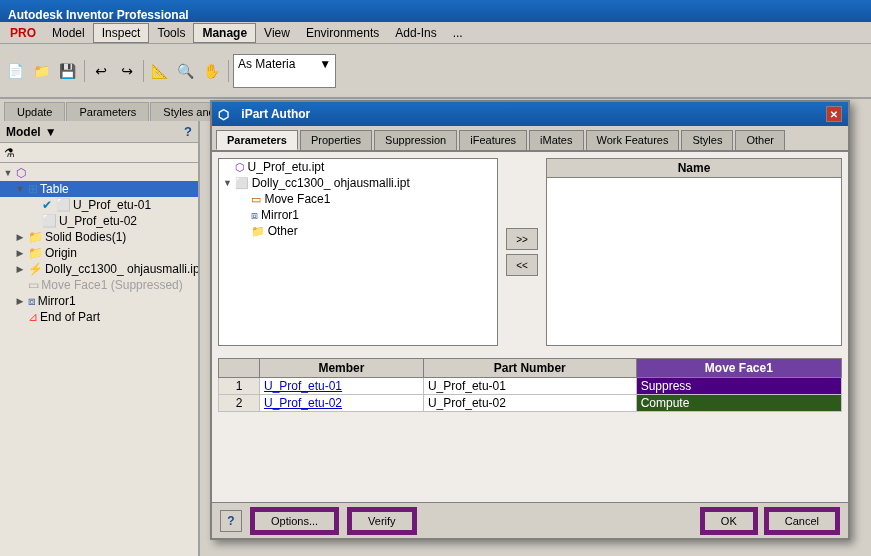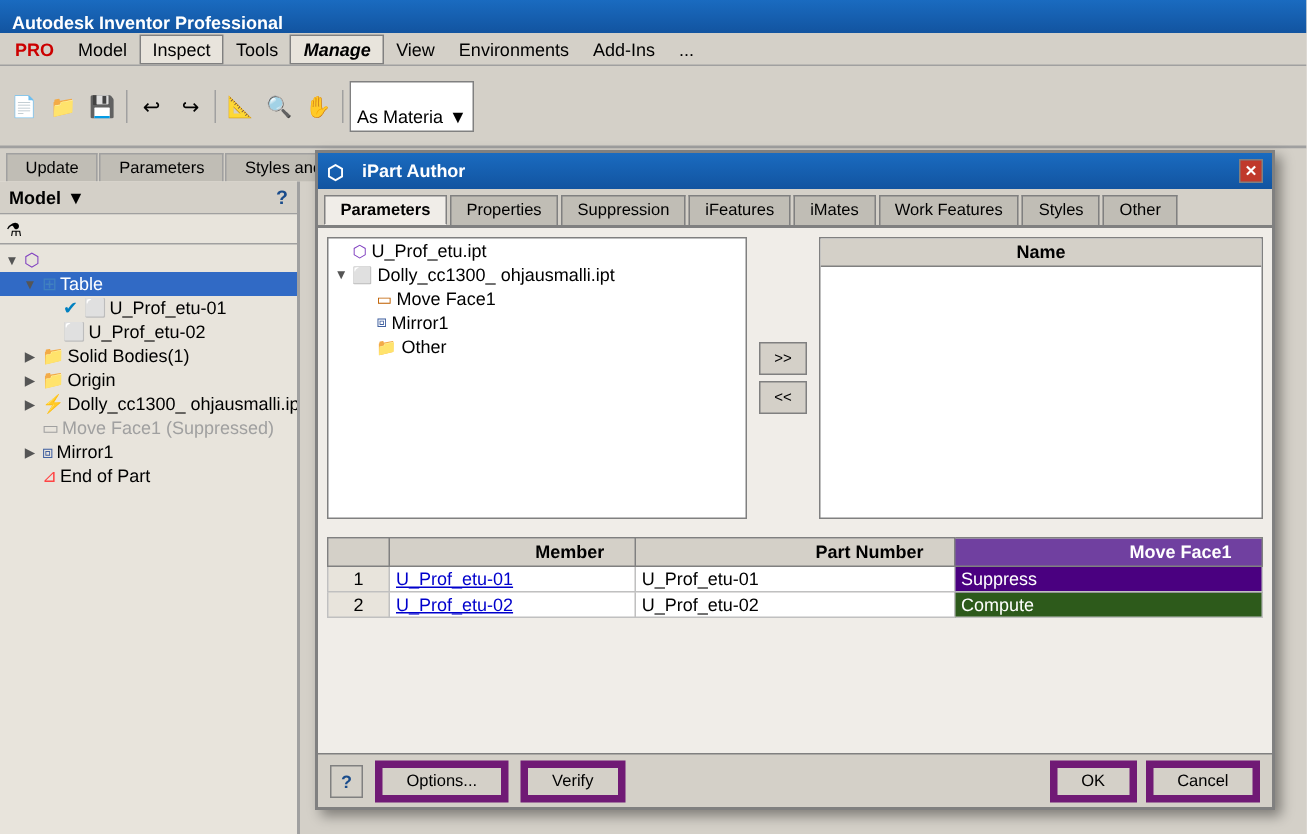--- a/index.html
+++ b/index.html
@@ -254,21 +254,21 @@
     }
     .data-table {
       width: 100%;
       border-collapse: collapse;
       font-size: 11px;
     }
     .data-table th {
       background: #d4d0c8;
       border: 1px solid #808080;
       padding: 2px 20px;
-      text-align: right;
+      text-align: center;
       font-weight: bold;
     }
     .data-table td {
       border: 1px solid #c0c0c0;
       padding: 1px 4px;
       background: white;
     }
     .data-table td.suppress { background: #4a0080; color: white; padding: 1px 4px; }
     .data-table td.compute { background: #2d5a1b; color: white; padding: 1px 4px; }
     .data-table td.row-num { background: #e8e4dc; color: #000; text-align: center; width: 20px; }
@@ -322,40 +322,40 @@
 
 <div class="title-bar">
   <span>Autodesk Inventor Professional</span>
 </div>
 
 <div class="menu-bar">
   <span class="menu-item" style="font-weight:bold;color:#c00;">PRO</span>
   <span class="menu-item">Model</span>
   <span class="menu-item active">Inspect</span>
   <span class="menu-item">Tools</span>
-  <span class="menu-item active" style="font-weight:bold;font-style:italic;">Manage</span>
+  <span class="menu-item active" style="font-weight:bold;">Manage</span>
   <span class="menu-item">View</span>
   <span class="menu-item">Environments</span>
   <span class="menu-item">Add-Ins</span>
   <span class="menu-item">...</span>
 </div>
 
 <div class="toolbar-area">
   <div class="toolbar-btn">📄</div>
   <div class="toolbar-btn">📁</div>
   <div class="toolbar-btn">💾</div>
   <div class="toolbar-sep"></div>
   <div class="toolbar-btn">↩</div>
   <div class="toolbar-btn">↪</div>
   <div class="toolbar-sep"></div>
   <div class="toolbar-btn">📐</div>
   <div class="toolbar-btn">🔍</div>
   <div class="toolbar-btn">✋</div>
   <div class="toolbar-sep"></div>
-  <div style="display:flex;align-items:flex-start;border:1px solid #808080;background:white;padding:16px 4px;height:22px;font-size:11px;">
+  <div style="display:flex;align-items:flex-end;border:1px solid #808080;background:white;padding:16px 4px;height:22px;font-size:11px;gap:20px;">
     <span>As Materia</span>
     <span style="margin-left:4px;">▼</span>
   </div>
 </div>
 
 <div class="ribbon-tabs">
   <div class="ribbon-tab">Update</div>
   <div class="ribbon-tab">Parameters</div>
   <div class="ribbon-tab">Styles and Standards</div>
   <div class="ribbon-tab">Insert</div>

